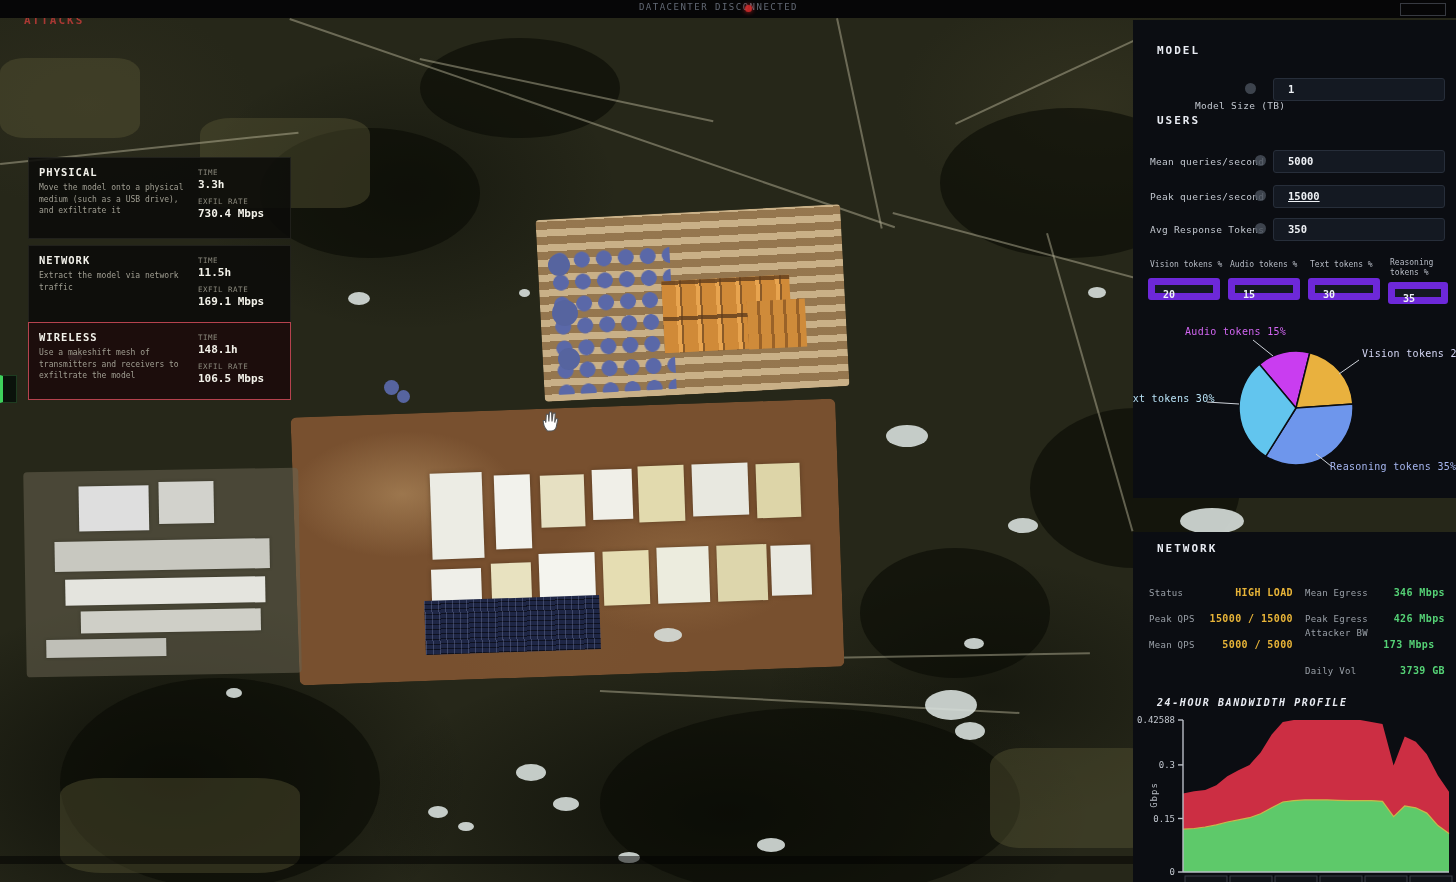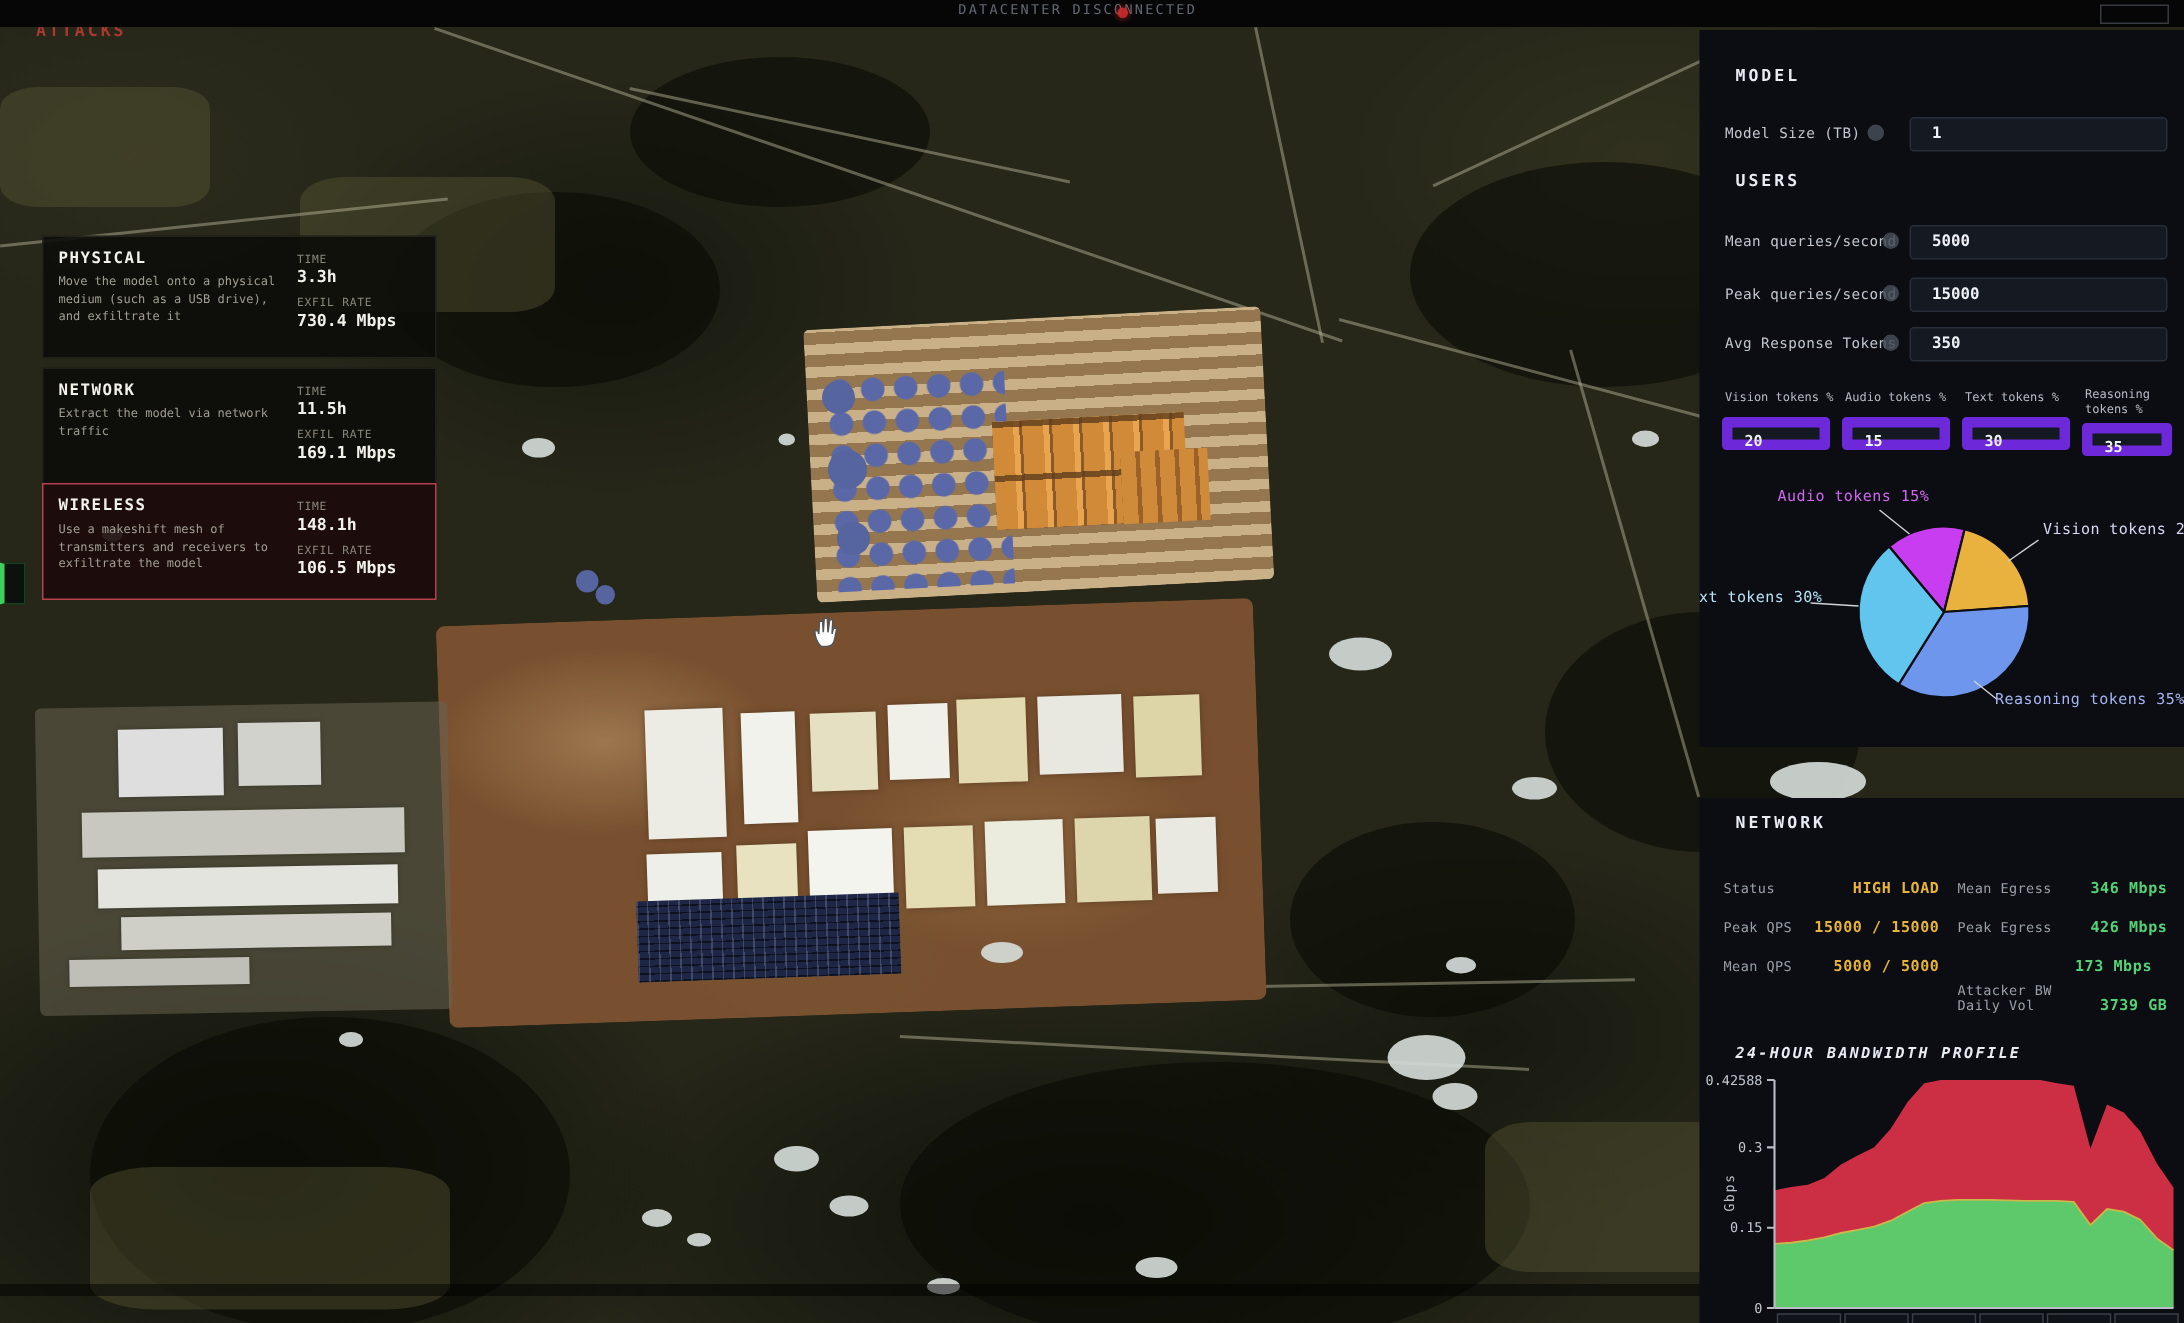--- a/index.html
+++ b/index.html
@@ -257,33 +257,33 @@
       <div class="kl">TIME</div>
       <div class="kv">148.1h</div>
       <div class="kl">EXFIL RATE</div>
       <div class="kv">106.5 Mbps</div>
     </div>
   </div>
 
   <div id="panel-model" class="rpanel">
     <div class="sec-h" style="top:24px;">MODEL</div>
 
-    <div class="frow-label" style="top:64px;">Model Size (TB)</div>
+    <div class="frow-label" style="top:80px;margin-left:45px;">Model Size (TB)</div>
     <span class="info-dot" style="left:112px;top:63px;"></span>
     <div class="inp" style="top:58px;">1</div>
 
     <div class="sec-h" style="top:94px;text-align:center;">USERS</div>
 
     <div class="frow-label" style="top:136px;">Mean queries/second</div>
     <span class="info-dot" style="left:122px;top:135px;"></span>
     <div class="inp" style="top:130px;">5000</div>
 
     <div class="frow-label" style="top:171px;">Peak queries/second</div>
     <span class="info-dot" style="left:122px;top:170px;"></span>
-    <div class="inp" style="top:165px;">15000</div>
+    <div class="inp" style="top:165px;text-decoration:underline;">15000</div>
 
     <div class="frow-label" style="top:204px;">Avg Response Tokens</div>
     <span class="info-dot" style="left:122px;top:203px;"></span>
     <div class="inp" style="top:198px;">350</div>
 
     <div class="tok-label" style="left:17px;top:240px;">Vision tokens %</div>
     <div class="tok-inp" style="left:15px;top:258px;">20</div>
     <div class="tok-label" style="left:97px;top:240px;">Audio tokens %</div>
     <div class="tok-inp" style="left:95px;top:258px;">15</div>
     <div class="tok-label" style="left:177px;top:240px;">Text tokens %</div>
@@ -314,21 +314,21 @@
     <div class="stat-val v-load" style="left:60px;top:55px;width:100px;">HIGH LOAD</div>
     <div class="stat-label" style="left:16px;top:82px;">Peak QPS</div>
     <div class="stat-val v-load" style="left:60px;top:81px;width:100px;">15000 / 15000</div>
     <div class="stat-label" style="left:16px;top:108px;">Mean QPS</div>
     <div class="stat-val v-load" style="left:60px;top:107px;width:100px;">5000 / 5000</div>
 
     <div class="stat-label" style="left:172px;top:56px;">Mean Egress</div>
     <div class="stat-val v-rate" style="left:240px;top:55px;width:72px;">346 Mbps</div>
     <div class="stat-label" style="left:172px;top:82px;">Peak Egress</div>
     <div class="stat-val v-rate" style="left:240px;top:81px;width:72px;">426 Mbps</div>
-    <div class="stat-label" style="left:172px;top:124px;">Attacker BW</div>
+    <div class="stat-label" style="left:172px;top:96px;">Attacker BW</div>
     <div class="stat-val v-rate" style="left:240px;top:107px;width:72px;text-align:center;">173 Mbps</div>
     <div class="stat-label" style="left:172px;top:134px;">Daily Vol</div>
     <div class="stat-val v-rate" style="left:240px;top:133px;width:72px;">3739 GB</div>
 
     <div id="bw-title">24-HOUR BANDWIDTH PROFILE</div>
     <div id="bw-ylabel">Gbps</div>
     <svg id="bw-svg" width="316" height="172">
         <polygon points="46,160 46.0,81.5 57.1,79.3 68.2,77.9 79.3,73.3 90.3,64.3 101.4,58.3 112.5,52.9 123.6,40.4 134.7,22.6 145.8,10.1 156.8,8.0 167.9,8.0 179.0,8.0 190.1,8.0 201.2,8.0 212.3,8.0 223.3,8.0 234.4,10.1 245.5,11.9 256.6,53.6 267.7,24.4 278.8,29.7 289.8,42.2 300.9,63.6 312.0,79.7 312,160" fill="#cc2e43"></polygon>
         <polygon points="46,160 46.0,117.2 57.1,116.5 68.2,115.0 79.3,112.9 90.3,110.0 101.4,107.9 112.5,105.7 123.6,101.8 134.7,95.8 145.8,90.0 156.8,88.6 167.9,87.9 179.0,87.9 190.1,87.9 201.2,88.3 212.3,88.6 223.3,88.6 234.4,88.6 245.5,89.3 256.6,104.7 267.7,94.0 278.8,95.8 289.8,101.1 300.9,113.6 312.0,121.5 312,160" fill="#5ec96a"></polygon>
         <polyline points="46.0,117.2 57.1,116.5 68.2,115.0 79.3,112.9 90.3,110.0 101.4,107.9 112.5,105.7 123.6,101.8 134.7,95.8 145.8,90.0 156.8,88.6 167.9,87.9 179.0,87.9 190.1,87.9 201.2,88.3 212.3,88.6 223.3,88.6 234.4,88.6 245.5,89.3 256.6,104.7 267.7,94.0 278.8,95.8 289.8,101.1 300.9,113.6 312.0,121.5" fill="none" stroke="#c9b84a" stroke-width="1.2"></polyline>

